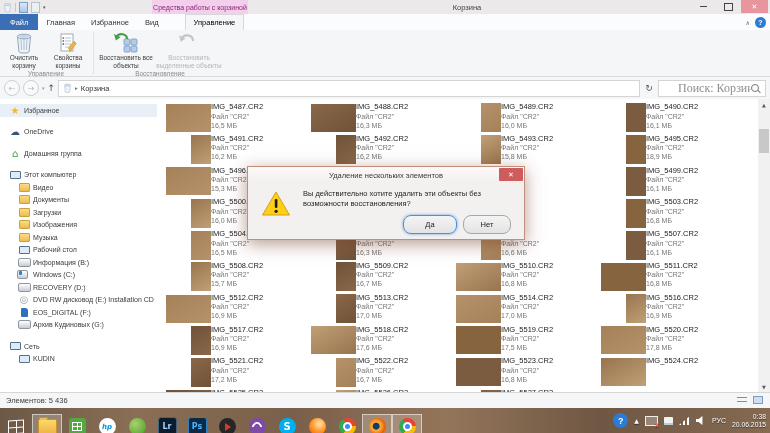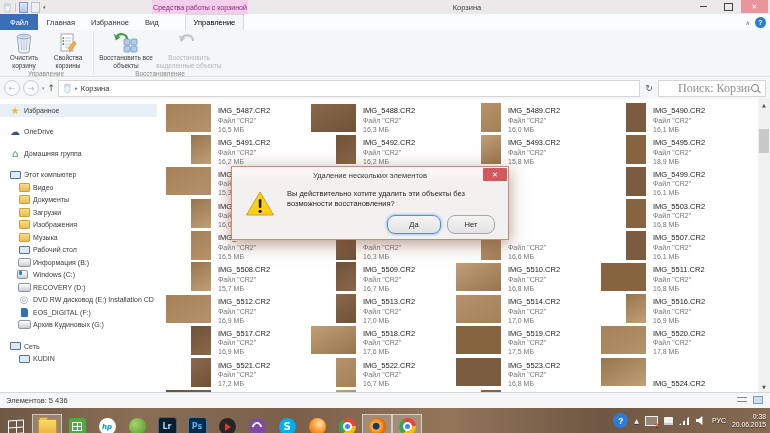--- a/index.html
+++ b/index.html
@@ -86,21 +86,21 @@
     content:"";width:9px;height:6px;border:1px solid #5a6f85;background:#dcebfa;border-radius:1px;}
   .si-folder::before{content:"";width:9px;height:7px;background:linear-gradient(#fbdc84,#eebb52);
     border:1px solid #c9a040;border-radius:1px;}
   .si-drive::before,.si-windows-drive::before{content:"";width:11px;height:7px;
     background:linear-gradient(#fff,#c8ccd2);border:1px solid #8f979e;border-radius:2px;}
   .si-windows-drive::after{content:"";position:relative;left:-9px;top:-2px;width:4px;height:4px;background:#2d7dd2;border-radius:1px;}
   .si-sd-card::before{content:"";width:7px;height:9px;background:#2f6fc0;border-radius:1px 3px 1px 1px;}
 
   .filelist{flex:1;position:relative;overflow:hidden;padding:3px 0 0 6px;}
   .fgrid{display:grid;grid-template-columns:repeat(4,145px);grid-auto-rows:31.8px;}
-  .fcell{display:flex;align-items:flex-end;gap:7px;overflow:hidden;}
+  .fcell{display:flex;align-items:flex-start;gap:0;overflow:hidden;}
   .thumbslot{width:48px;flex:none;display:flex;align-items:center;justify-content:flex-end;height:100%;}
   .thumb.land{width:45px;height:28px;}
   .thumb.port{width:20px;height:29px;}
   .ftext{display:flex;flex-direction:column;justify-content:center;min-width:0;}
   .fname{font-size:7.5px;line-height:9.5px;color:#1a1a1a;white-space:nowrap;}
   .fmeta{font-size:7px;line-height:9px;color:#767676;white-space:nowrap;}
 
   .scrollbar{width:12px;flex:none;background:#f1f1f1;position:relative;}
   .sb-arrow{position:absolute;left:0;width:12px;height:11px;display:flex;align-items:center;justify-content:center;
     font-size:5px;color:#5a5a5a;}
@@ -111,21 +111,21 @@
   
   .statusbar{height:15px;border-top:1px solid #d6d6d6;background:#f5f6f7;display:flex;align-items:center;
     padding:0 6px;font-size:7.5px;color:#3c3c3c;flex:none;position:relative;}
   .viewicons{position:absolute;right:6px;top:2px;display:flex;gap:4px;}
   .vico{width:12px;height:10px;position:relative;}
   .vico-list::before{content:"";position:absolute;inset:2px 1px;
     background:repeating-linear-gradient(#8b8b8b 0 1.5px,transparent 1.5px 4px);}
   .vico-thumb::before{content:"";position:absolute;inset:1px;background:#cfdded;border:1px solid #7c9cc0;}
 
   
-  .dialog{position:absolute;left:231px;top:166px;width:276px;height:72px;background:#f3f1f0;
+  .dialog{position:absolute;left:247px;top:166px;width:276px;height:72px;background:#f3f1f0;
     border:1px solid #c48d77;box-shadow:0 4px 16px rgba(110,55,35,.5);z-index:20;}
   .dlg-title{height:16px;background:linear-gradient(#fbf9f8,#f3efed);display:flex;align-items:center;
     justify-content:center;font-size:7.5px;color:#3a3a3a;position:relative;}
   .dlg-close{position:absolute;right:1px;top:1px;width:24px;height:13px;background:#ce5b5e;
     display:flex;align-items:center;justify-content:center;border-radius:1px;}
   .dlg-close::before{content:"✕";font-family:"DejaVu Sans",sans-serif;font-size:7px;color:#fff;}
   .dlg-body{position:relative;height:56px;}
   .dlg-warn{position:absolute;left:13px;top:7px;}
   .dlg-msg{position:absolute;left:55px;top:6px;width:212px;font-size:7.5px;line-height:10px;color:#1e1e1e;}
   .dlg-btns{position:absolute;right:13px;bottom:5px;display:flex;gap:6px;}

